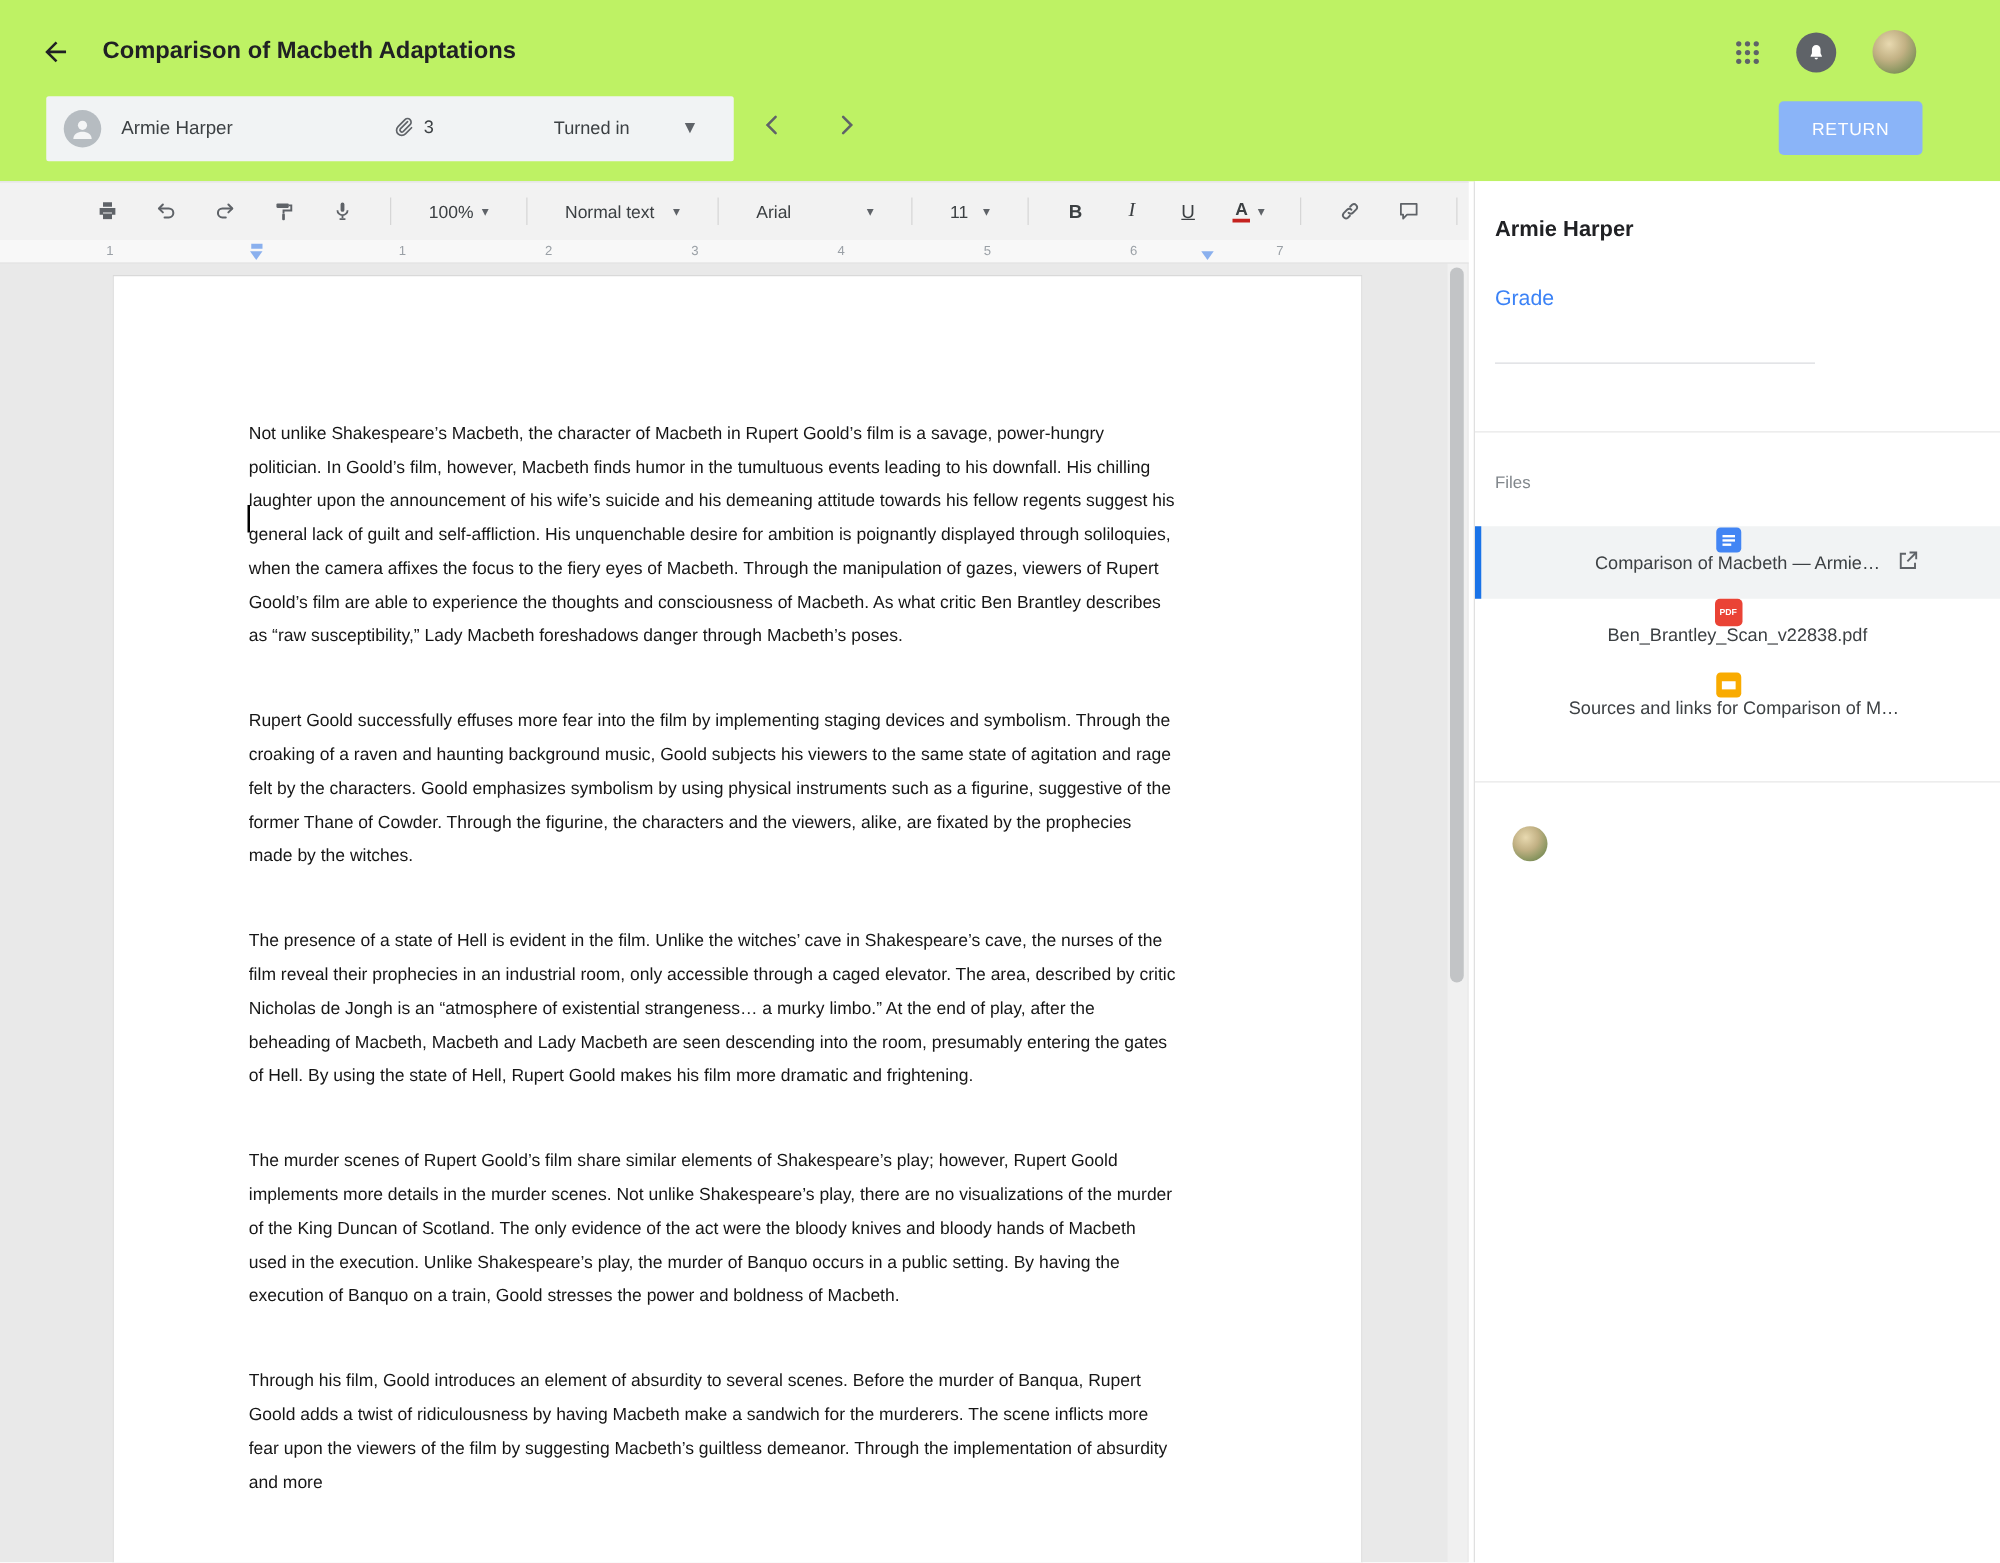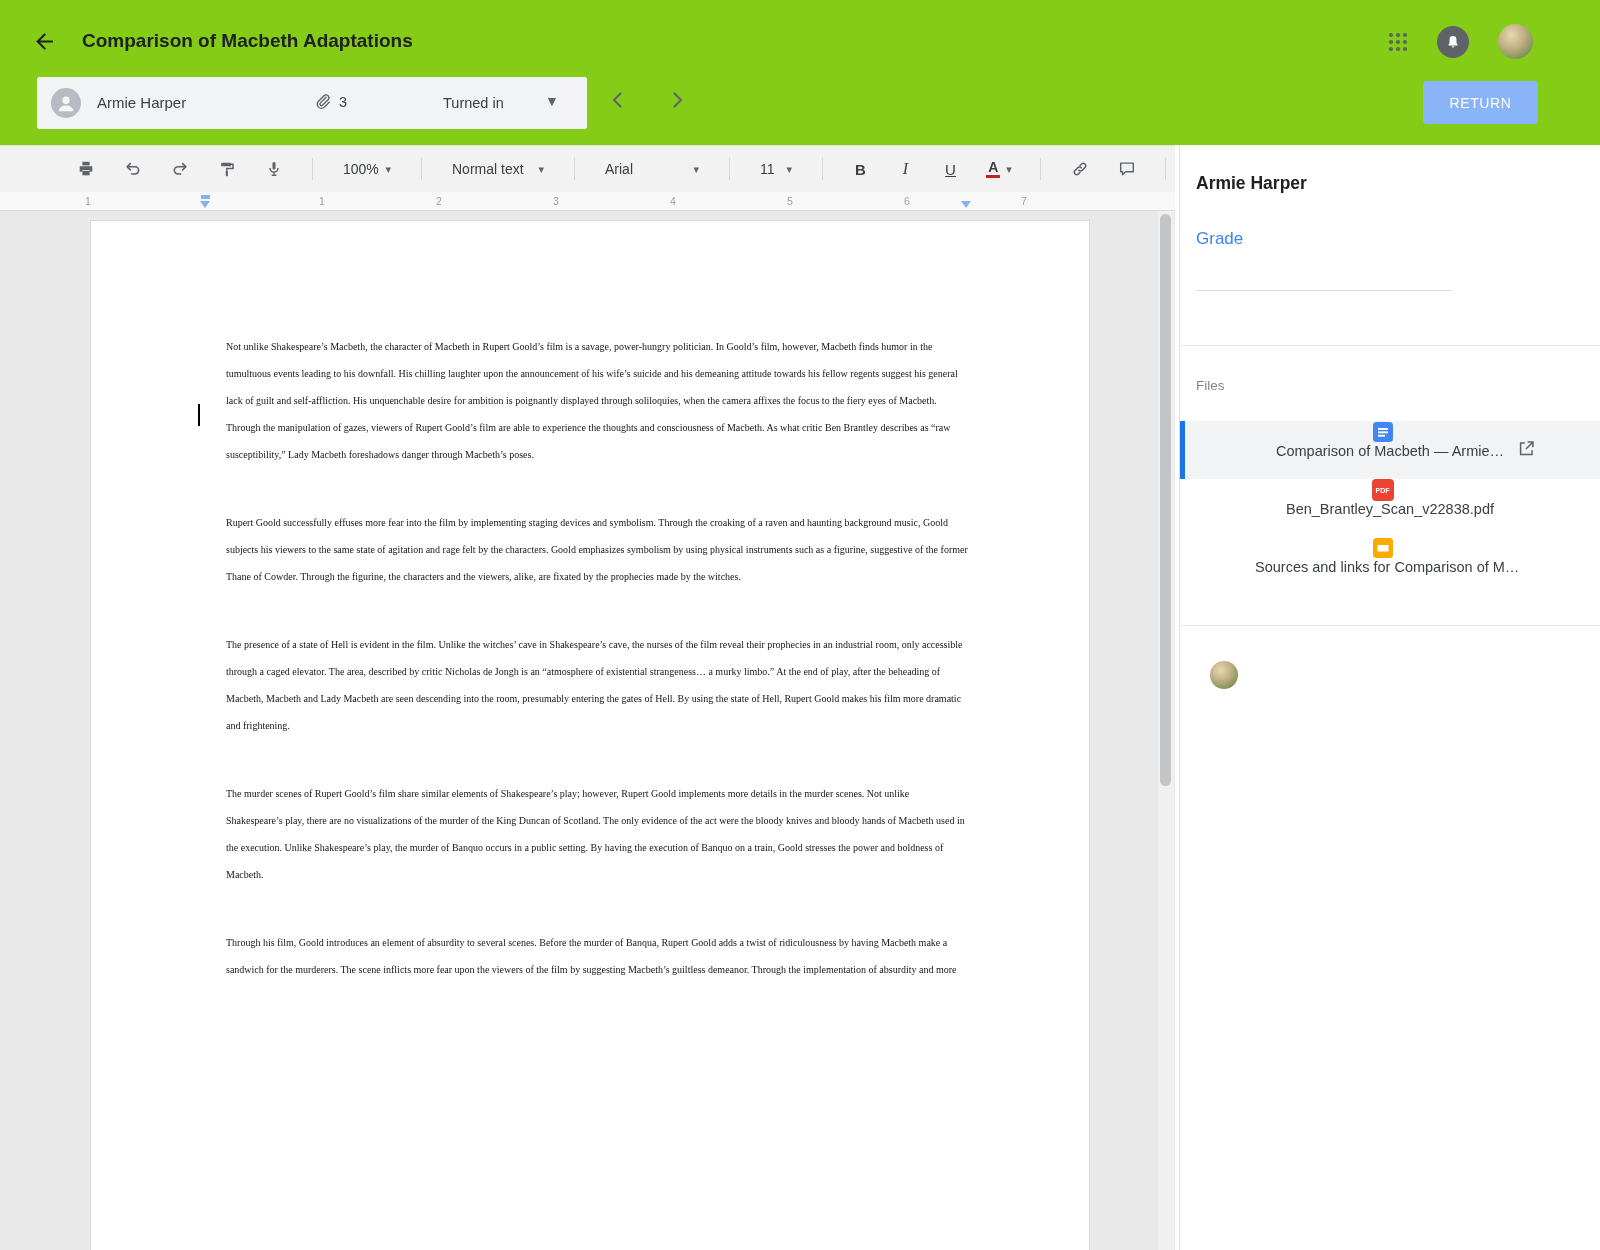--- a/index.html
+++ b/index.html
@@ -1,21 +1,21 @@
 <!DOCTYPE html>
 <html><head>
 <meta charset="utf-8">
 <style>
   * { margin:0; padding:0; box-sizing:border-box; }
   html,body { width:1600px; height:1250px; overflow:hidden; background:#fff;
               font-family:"Liberation Sans", sans-serif; color:#202124; }
   .app { position:relative; width:1600px; height:1250px; }
 
   
-  .header { position:absolute; top:0; left:0; width:1600px; height:145px; background:#84cc16; }
+  .header { position:absolute; top:0; left:0; width:1600px; height:145px; background:#bef264; }
   .back-btn { position:absolute; left:30px; top:29px; width:28px; height:28px; border:none; background:none; cursor:pointer; }
   .page-title { position:absolute; left:82px; top:30px; font-size:19px; font-weight:700; color:#202124; }
   .apps-btn { position:absolute; left:1385px; top:30px; width:26px; height:26px; border:none; background:none; cursor:pointer; }
   .bell-btn { position:absolute; left:1437px; top:26px; width:32px; height:32px; border-radius:50%;
               background:#5f6368; border:none; display:flex; align-items:center; justify-content:center; cursor:pointer; }
   .avatar { position:absolute; left:1498px; top:24px; width:35px; height:35px; border-radius:50%;
             background:radial-gradient(circle at 38% 32%, #e8d9b0 0%, #c2b184 40%, #88955f 72%, #5d6a45 100%); cursor:pointer; }
 
   
   .student-bar { position:absolute; left:37px; top:77px; width:550px; height:52px; background:#f1f3f4; border-radius:2px; }
@@ -60,22 +60,22 @@
   .indent-left-tri { position:absolute; left:200px; top:9px; width:0; height:0;
                      border-left:5.5px solid transparent; border-right:5.5px solid transparent; border-top:7px solid #8ab0ee; }
   .indent-right-tri { position:absolute; left:961px; top:9px; width:0; height:0;
                       border-left:5.5px solid transparent; border-right:5.5px solid transparent; border-top:7px solid #8ab0ee; }
 
   
   .canvas { position:absolute; top:211px; left:0; width:1175px; height:1039px; background:#e9e9e9; overflow:hidden; }
   .doc-page { position:relative; margin:9px 0 0 90px; width:1000px; height:1450px; background:#fff;
               border:1px solid #d9d9d9; padding:112px 108px 60px 108px; }
   .doc-title { font-family:"Liberation Serif",serif; font-size:21px; font-weight:700; color:#000; margin-bottom:45px; }
-  .doc-p { font-family:Liberation Serif, serif; font-size:10px; line-height:27px; color:#161616;
-           margin-bottom:41px; width:742px;margin-left:27px; }
+  .doc-p { font-family:Liberation Sans, sans-serif; font-size:14px; line-height:27px; color:#161616;
+           margin-bottom:41px; width:742px; }
   .text-cursor { position:absolute; left:107px; top:183px; width:1.5px; height:22px; background:#000; }
 
   
   .scroll-track { position:absolute; left:1158px; top:211px; width:16px; height:1039px; background:#f0f0f0; }
   .scroll-thumb { position:absolute; left:1160px; top:214px; width:11px; height:572px; background:#c2c4c6; border-radius:6px; cursor:pointer; }
 
   
   .vline { position:absolute; left:1179px; top:145px; width:1px; height:1105px; background:#e0e0e0; }
   .sidebar { position:absolute; left:1180px; top:145px; width:420px; height:1105px; background:#fff; }
   .sb-name { position:absolute; left:16px; top:28px; font-size:17.5px; font-weight:700; color:#202124; }

